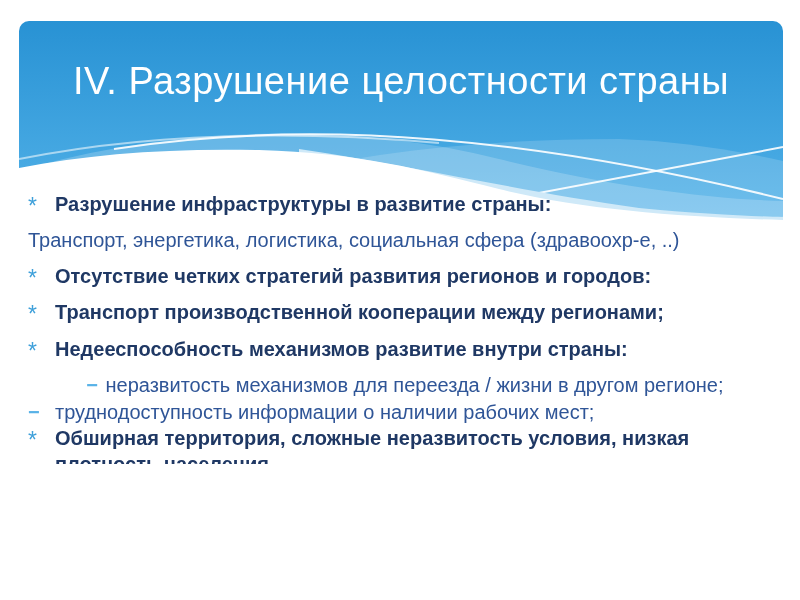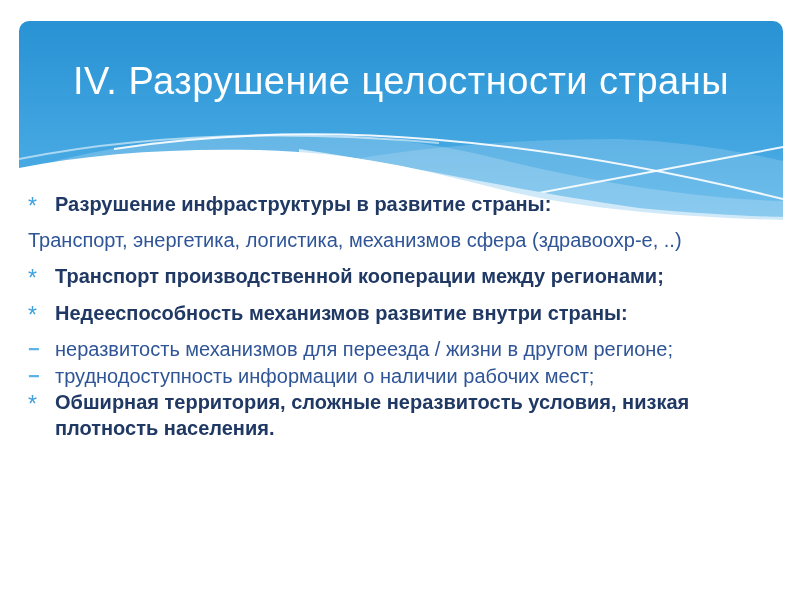--- a/index.html
+++ b/index.html
@@ -21,21 +21,21 @@
     font-size:20px;line-height:26px;color:#2f5597;
   }
   .para{padding-left:27px;text-indent:-27px;margin:0;}
   .para-text{white-space:pre-line;}
   .bold .para-text{font-weight:bold;color:#1f3864;}
   .marker{display:inline-block;width:27px;text-indent:0;line-height:0;}
   .star-m{color:#3fa0da;font-size:23px;vertical-align:-3px;}
   .dash-m{color:#58b2e7;font-weight:bold;font-size:20px;}
   .gap-a{margin-bottom:10px;}
   .gap-b{margin-bottom:11px;}
-  .gap-c{margin-bottom:1px;}
+  .gap-c{margin-bottom:1px;text-align:center;}
   .gap-d{}
   .page-num{
     position:absolute;left:755px;top:561px;height:28px;
     border-left:4px solid #f97316;
     display:flex;align-items:center;
     color:#4d7c0f;font-size:20px;font-weight:bold;
   }
 </style>
 </head>
 <body>
@@ -59,22 +59,23 @@
       <path d="M280,128 C400,146 500,170 620,187 C680,193 730,195 764,196 L764,205 L280,205 Z" fill="#cfe9f8"></path>
       <path d="M0,147 C70,133 150,127 240,129 C340,132 400,148 480,168 C560,188 660,196 764,199 L764,211 L0,211 Z" fill="#ffffff"></path>
     </svg>
     <h1 class="slide-title">IV. Разрушение целостности страны</h1>
   </div>
 
   <div class="body-text">
 
     <p class="para bold gap-a"><span class="marker star-m">*</span><span class="para-text">Разрушение инфраструктуры в развитие страны:</span></p>
 
-    <p class="para gap-a"><span class="para-text">Транспорт, энергетика, логистика, механизмов сфера (здравоохр-е, ..)</span></p>
+    <p class="para gap-a"><span class="para-text">Транспорт, энергетика, логистика, социальная сфера (здравоохр-е, ..)</span></p>
 
+    <p class="para bold gap-a"><span class="marker star-m">*</span><span class="para-text">Отсутствие четких стратегий развития регионов и городов:</span></p>
 
 
     <p class="para bold gap-b"><span class="marker star-m">*</span><span class="para-text">Транспорт производственной кооперации между регионами;</span></p>
 
     <p class="para bold gap-a"><span class="marker star-m">*</span><span class="para-text">Недееспособность механизмов развитие внутри страны:</span></p>
 
     <p class="para gap-c"><span class="marker dash-m">−</span><span class="para-text">неразвитость механизмов для переезда / жизни в другом регионе;</span></p>
 
 
     <p class="para gap-d"><span class="marker dash-m">−</span><span class="para-text">труднодоступность информации о наличии рабочих мест;</span></p>

